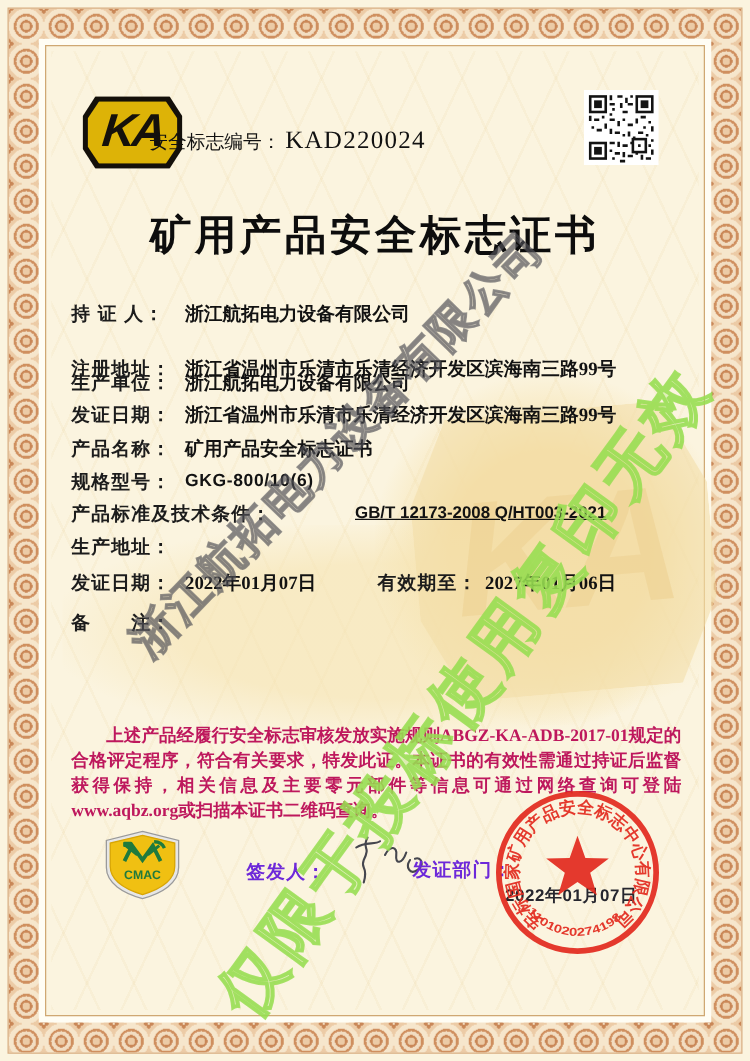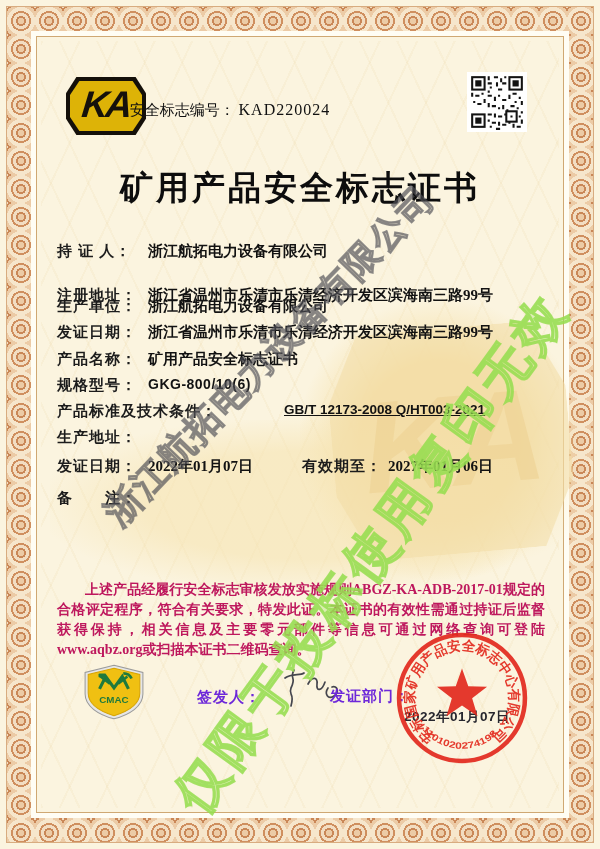--- a/index.html
+++ b/index.html
@@ -26,21 +26,21 @@
   .emblem span{font:italic 900 130px "Liberation Sans",sans-serif;color:rgba(238,211,150,.7);letter-spacing:-6px;}
 
   
   .ka-logo{position:absolute;left:66px;top:77px;width:80px;height:58px;background:#14100a;
     clip-path:polygon(0% 28%,13% 0%,87% 0%,100% 28%,100% 72%,87% 100%,13% 100%,0% 72%);}
   .ka-logo .ka-inner{position:absolute;inset:4px;background:#ddb307;
     clip-path:polygon(0% 28%,13% 0%,87% 0%,100% 28%,100% 72%,87% 100%,13% 100%,0% 72%);
     display:flex;align-items:center;justify-content:center;}
   .ka-inner span{font:italic 900 37px "Liberation Sans",sans-serif;color:#15110b;letter-spacing:-3px;transform:skewX(-6deg);padding-bottom:2px;}
   .mark-number{position:absolute;left:0;top:101px;width:460px;text-align:center;font-size:15px;color:#111;}
-  .mark-number .num{font-size:16px;letter-spacing:1px;}
+  .mark-number .num{font-size:20px;letter-spacing:1px;}
   .qr{position:absolute;left:467px;top:72px;width:60px;height:60px;}
 
   .title{position:absolute;left:0;right:0;top:166px;text-align:center;margin:0;
     font:700 33px "Liberation Serif",serif;color:#0d0d0d;letter-spacing:3px;}
 
   
   .row{position:absolute;left:57px;right:50px;height:20px;}
   .lbl{font:700 15px "Liberation Sans",sans-serif;color:#1c1c1c;letter-spacing:1px;white-space:pre;}
   .val{position:absolute;left:91px;top:0;font:600 15px "Liberation Serif",serif;color:#121212;white-space:nowrap;}
   .val-sans{font:700 14px "Liberation Sans",sans-serif;letter-spacing:.5px;}

